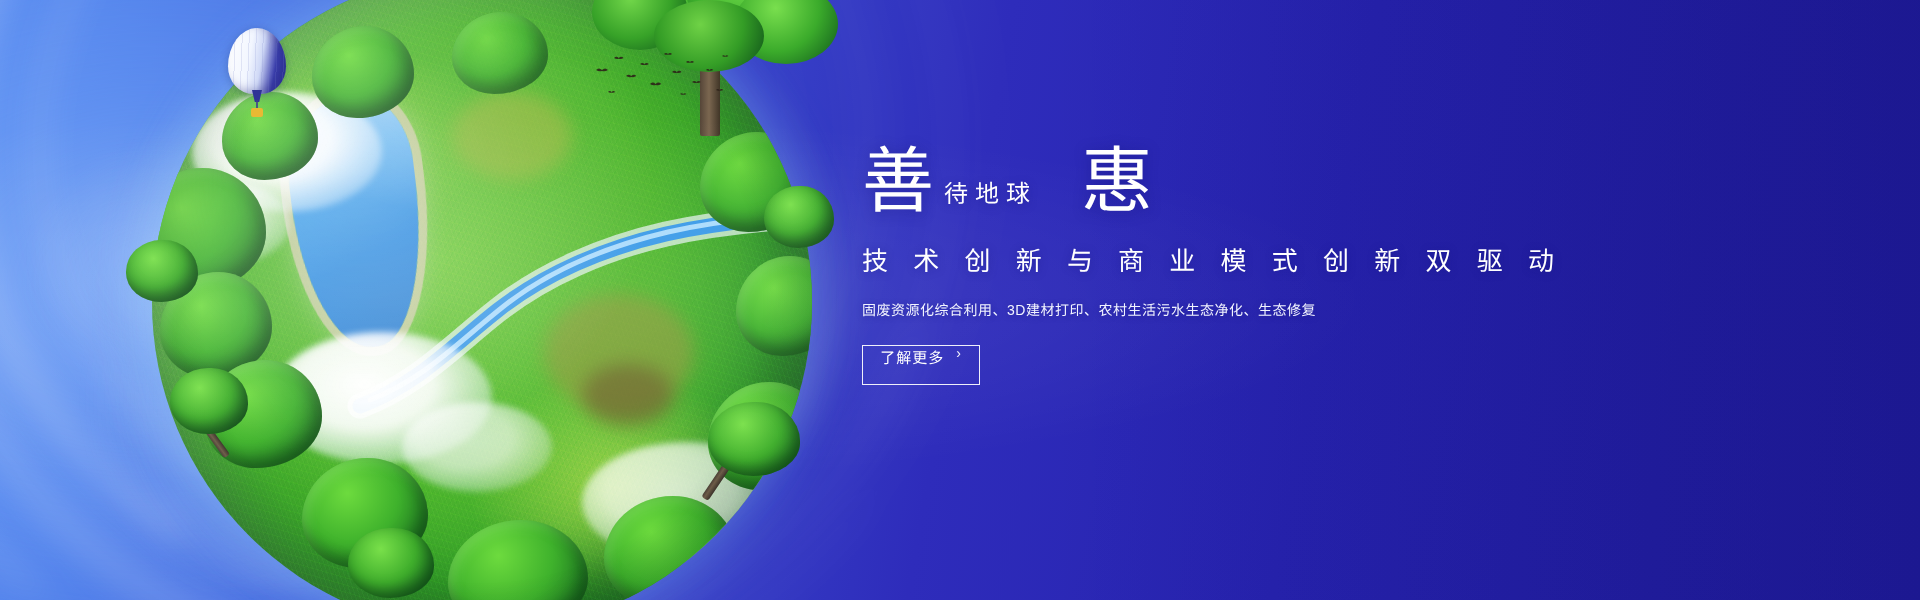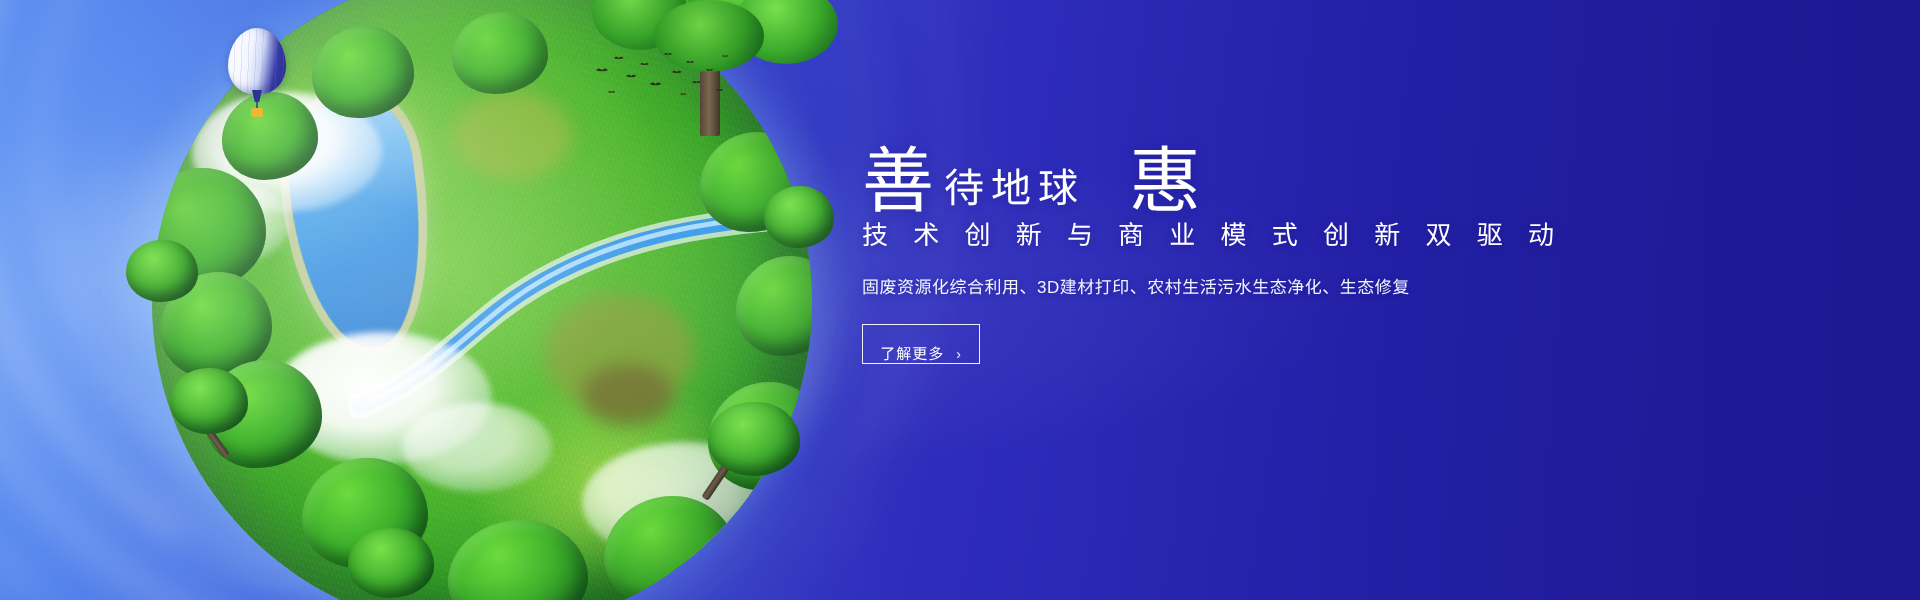--- a/index.html
+++ b/index.html
@@ -267,45 +267,46 @@
     font-family: "Liberation Serif", "DejaVu Serif", serif;
     font-size: 72px;
     line-height: 1;
     font-weight: 400;
     letter-spacing: 0;
     text-shadow: 0 2px 14px rgba(20,20,120,0.45);
     transform: translateY(4px);
   }
   .sm-chars {
     font-family: "Liberation Serif", "DejaVu Serif", serif;
-    font-size: 40px;
+    font-size: 24px;
     line-height: 1;
     letter-spacing: 7px;
     margin-left: 10px;
     text-shadow: 0 2px 10px rgba(20,20,120,0.4);
   }
   .tagline {
+    margin-top: 26px;
     font-size: 26px;
     letter-spacing: 9px;
     font-weight: 400;
     color: #ffffff;
     text-shadow: 0 1px 8px rgba(20,20,120,0.4);
     white-space: nowrap;
   }
   .desc {
     margin-top: 22px;
-    font-size: 17px;
+    font-size: 14px;
     letter-spacing: 0.5px;
     color: #f2f4ff;
     white-space: nowrap;
     text-shadow: 0 1px 6px rgba(20,20,120,0.4);
   }
   .cta {
     display: inline-flex;
-    align-items: flex-end;
+    align-items: flex-start;
     justify-content: center;
     gap: 12px;
     margin-top: 26px;
     width: 116px;
     height: 38px;
     border: 1px solid rgba(255,255,255,0.92);
     color: #ffffff;
     font-size: 15px;
     letter-spacing: 1px;
     background: transparent;

